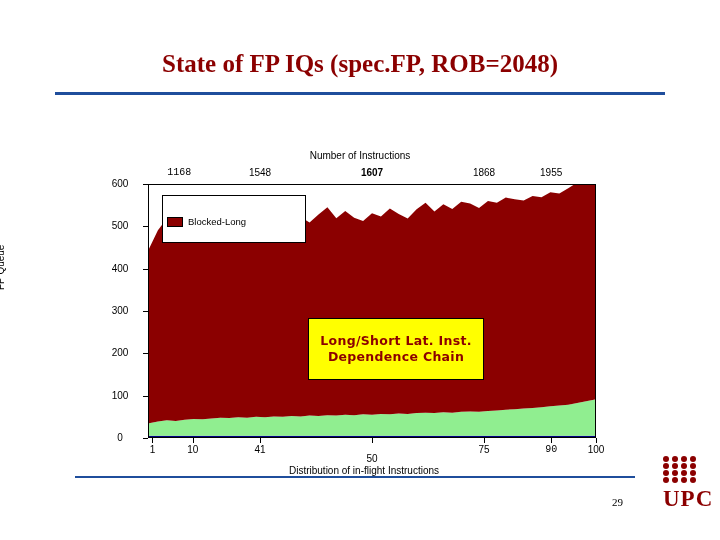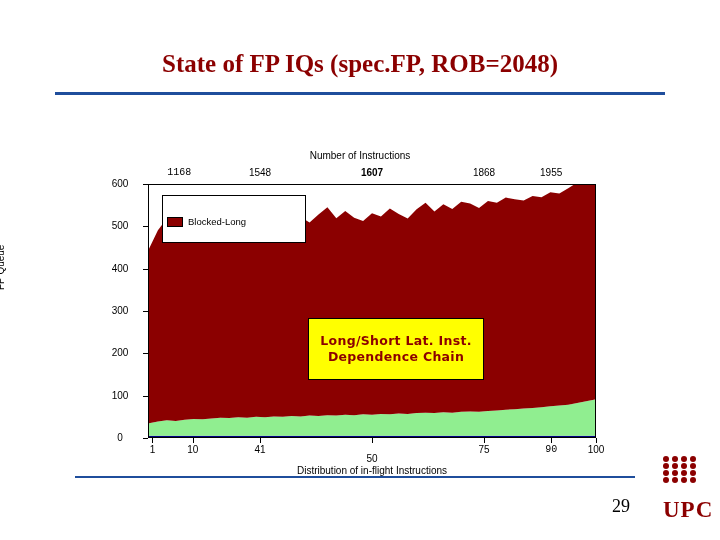--- a/index.html
+++ b/index.html
@@ -15,33 +15,33 @@
     position:absolute;left:55px;top:92px;width:610px;height:3px;background:#1F4E9C;
   }
 
   
   .bottom-rule{
     position:absolute;left:75px;top:476px;width:560px;height:2px;background:#1F4E9C;
   }
 
   
   .page-num{
-    position:absolute;left:612px;top:496px;font-size:18px;color:#000;
+    position:absolute;left:612px;top:496px;font-size:11px;color:#000;
     font-family:"Liberation Serif",serif;
   }
 
   
   .logo{position:absolute;left:663px;top:456px;width:52px;height:60px;}
   .logo-dots{position:absolute;left:0;top:0;width:44px;height:30px;}
   .logo-dots span{
     position:absolute;width:6px;height:6px;border-radius:50%;background:#8B0000;
   }
   .logo-text{
     position:absolute;left:0;top:30px;font-family:"Liberation Serif",serif;
-    font-size:23px;font-weight:bold;color:#8B0000;letter-spacing:1px;margin-top:11px;
+    font-size:23px;font-weight:bold;color:#8B0000;letter-spacing:1px;
   }
 
   
   .chart-area{position:absolute;left:0;top:140px;width:720px;height:340px;}
 
   .top-axis-label{
     position:absolute;left:0;top:10px;width:720px;text-align:center;
     font-size:10px;color:#000;
   }
 
@@ -60,21 +60,21 @@
   .xtick{position:absolute;width:1px;height:5px;background:#000;}
 
   
   .toplab{position:absolute;font-size:10px;color:#000;text-align:center;width:50px;}
 
   .yaxis-title{
     position:absolute;left:-5px;top:150px;font-size:10px;color:#000;
     transform:rotate(-90deg);transform-origin:left top;white-space:nowrap;
   }
   .xaxis-title{
-    position:absolute;left:148px;top:325px;width:448px;text-align:center;
+    position:absolute;left:140px;top:325px;width:448px;text-align:center;
     font-size:10px;color:#000;
   }
 
   
   .legend{
     position:absolute;left:162px;top:55px;width:144px;height:48px;
     background:#fff;border:1px solid #000;box-sizing:border-box;
     padding:19px 4px;
   }
   .legend-row{display:flex;align-items:center;height:14px;margin-bottom:1px;}

